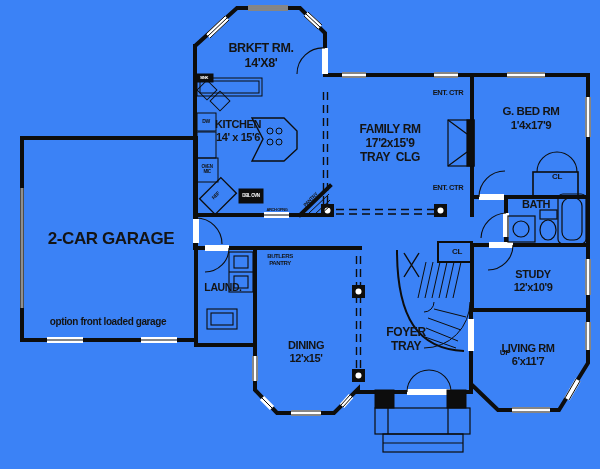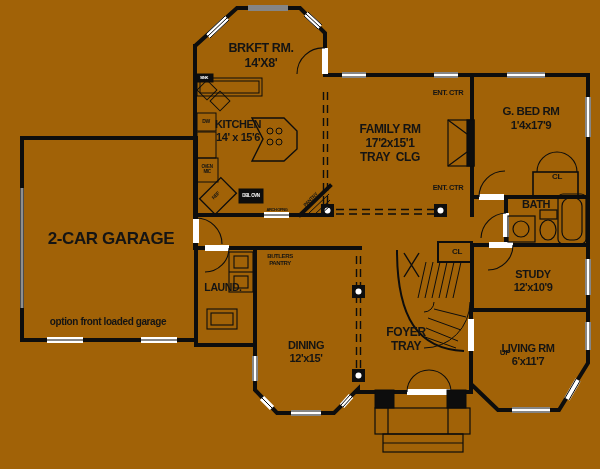--- a/index.html
+++ b/index.html
@@ -1,16 +1,16 @@
 <!DOCTYPE html>
 <html><head>
 <meta charset="utf-8">
 <style>
   html,body{margin:0;padding:0;background:#fff;}
-  #stage{position:relative;width:600px;height:469px;background:#a16207;overflow:hidden;
+  #stage{position:relative;width:600px;height:469px;background:#3b82f6;overflow:hidden;
          font-family:"Liberation Sans",sans-serif;}
   #plan-svg{position:absolute;left:0;top:0;}
   #labels-layer{position:absolute;left:0;top:0;width:600px;height:469px;pointer-events:none;}
   .lbl{position:absolute;transform:translate(-50%,-50%);white-space:pre;text-align:center;
        font-weight:bold;color:#141414;line-height:1.18;letter-spacing:-0.4px;}
 </style>
 </head>
 <body>
 
 <div id="stage">
@@ -205,21 +205,21 @@
       <path d="M383,443 L463,443" stroke-width="1.2"></path>
     </g>
   </svg>
 
   <div id="labels-layer">
       <div class="lbl" style="left: 261px; top: 56px; font-size: 12.5px; transform: translate(-50%, -50%);">BRKFT RM.
 14'X8'</div>
       <div class="lbl" style="left: 238px; top: 131px; font-size: 11px; transform: translate(-50%, -50%);">KITCHEN
 14' x 15'6</div>
       <div class="lbl" style="left: 390px; top: 143px; font-size: 12px; transform: translate(-50%, -50%);">FAMILY RM
-17'2x15'1
+17'2x15'9
 TRAY  CLG</div>
       <div class="lbl" style="left: 531px; top: 119px; font-size: 11.5px; transform: translate(-50%, -50%);">G. BED RM
 1'4x17'9</div>
       <div class="lbl" style="left: 536px; top: 204px; font-size: 11px; transform: translate(-50%, -50%);">BATH</div>
       <div class="lbl" style="left: 533px; top: 281px; font-size: 11px; transform: translate(-50%, -50%);">STUDY
 12'x10'9</div>
       <div class="lbl" style="left: 528px; top: 355px; font-size: 11px; transform: translate(-50%, -50%);">LIVING RM
 6'x11'7</div>
       <div class="lbl" style="left: 406px; top: 339px; font-size: 12px; transform: translate(-50%, -50%);">FOYER
 TRAY</div>

